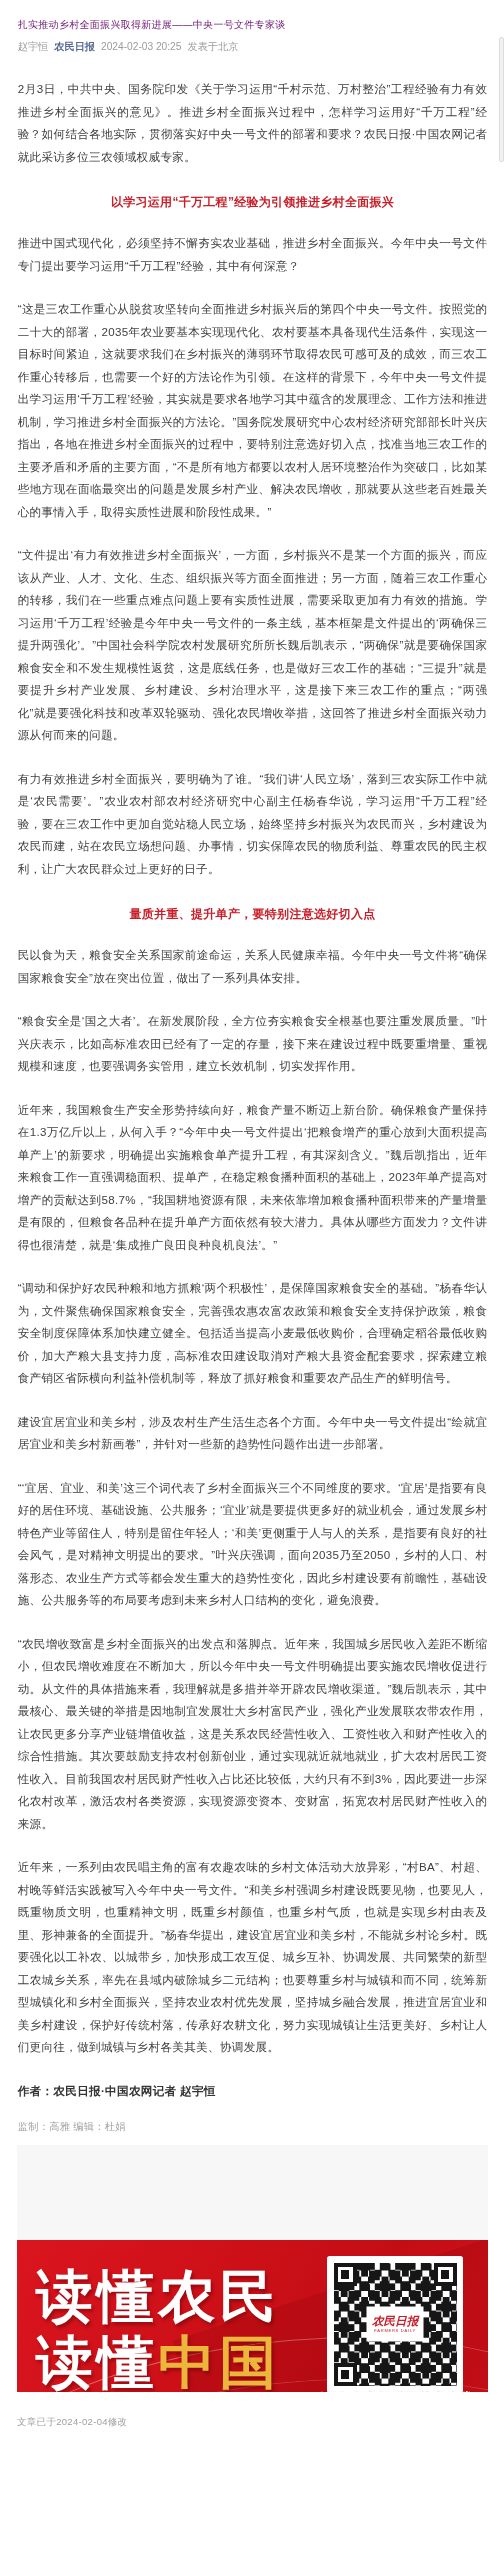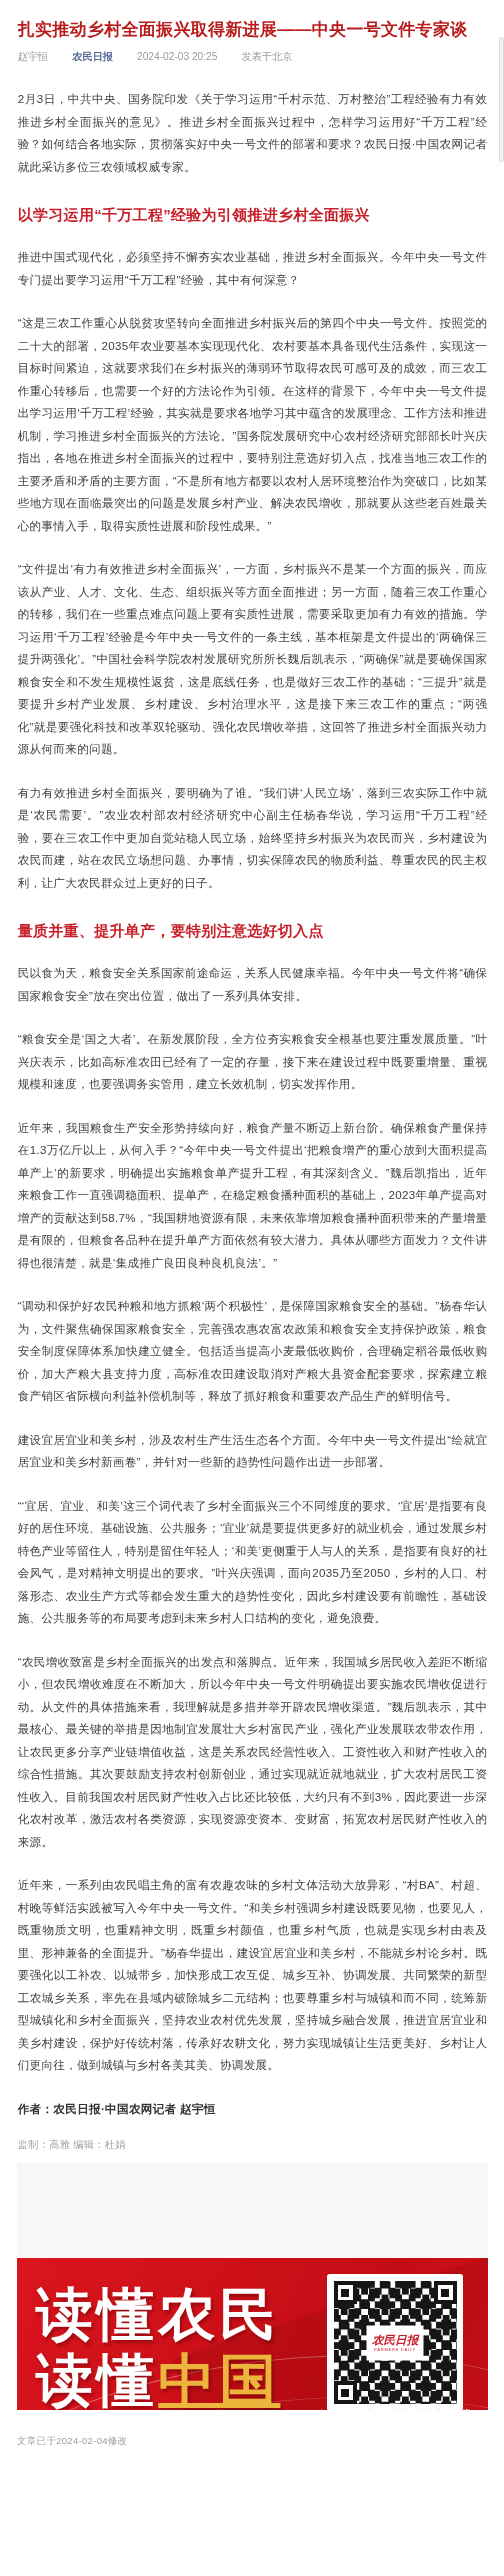--- a/index.html
+++ b/index.html
@@ -7,53 +7,54 @@
     width:505px;
     min-height:2576px;
     position:relative;
     font-family:"Liberation Sans","DejaVu Sans",sans-serif;
     -webkit-font-smoothing:antialiased;
   }
   .page{position:relative;width:505px;}
   .content{padding:0 17.7px;}
 
   .title{
-    font-size:17px;
-    font-weight:bold;
-    color:#b91c1c;
+    font-size:10px;
+    font-weight:normal;
+    color:#701a75;
     line-height:1.4;
     margin:17.7px 0 8.2px;
     letter-spacing:0.3px;
   }
   .byline{
     display:flex;
     align-items:center;
-    gap:24px;
+    gap:6px;
     font-size:10.2px;
     color:#9b9b9b;
     margin-bottom:24.6px;
     white-space:nowrap;
   }
   .byline .account{color:#576b95;font-weight:600;cursor:pointer;}
 
   p.body{
     font-size:11.6px;
     line-height:22.5px;
     color:#3f3f3f;
     letter-spacing:0.3px;
     text-align:justify;
     margin:0 0 21px;
   }
   h2.section{
-    font-size:15px;
+    font-size:12px;
     font-weight:bold;
     color:#c8202a;
     letter-spacing:0.3px;
     margin:26px 0 21px;
     line-height:1.4;
+    text-align:center;
   }
   p.author-line{
     font-size:11.6px;
     line-height:22.5px;
     color:#353535;
     font-weight:bold;
     letter-spacing:0.3px;
     margin:4.1px 0 17.7px;
   }
   p.credits{
@@ -96,21 +97,21 @@
     font-weight:bold;
     color:#ffffff;
   }
   .banner-text .line{
     font-size:57px;
     line-height:66px;
     letter-spacing:4.1px;
     text-shadow:2px 2.7px 3.4px rgba(90,0,4,0.45);
     white-space:nowrap;
   }
-  .banner-text .gold{color:#ecb63c;text-decoration:underline;}
+  .banner-text .gold{color:#ecb63c;}
   .qr-box{
     position:absolute;top:16.4px;right:24.6px;
     width:123px;height:123px;
     background:#ffffff;
     border-radius:2.7px;
     padding:6.8px;
   }
   .qr-pattern{
     position:absolute;inset:6.8px;
     background:

